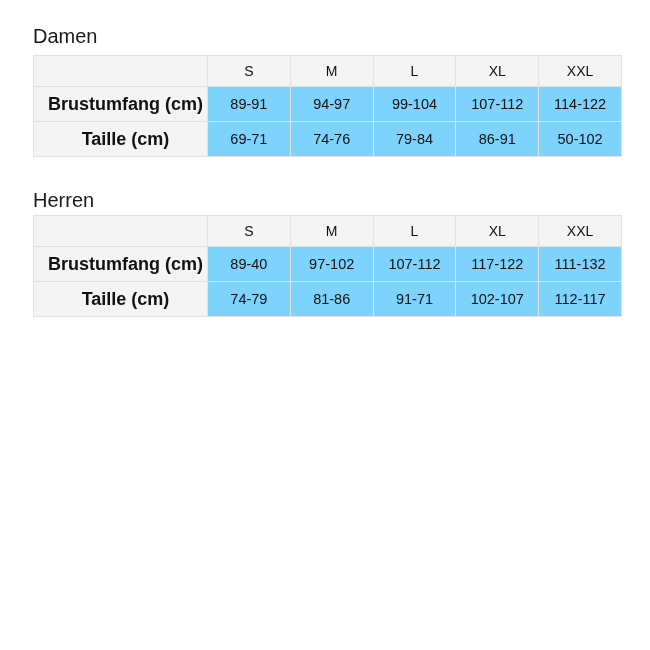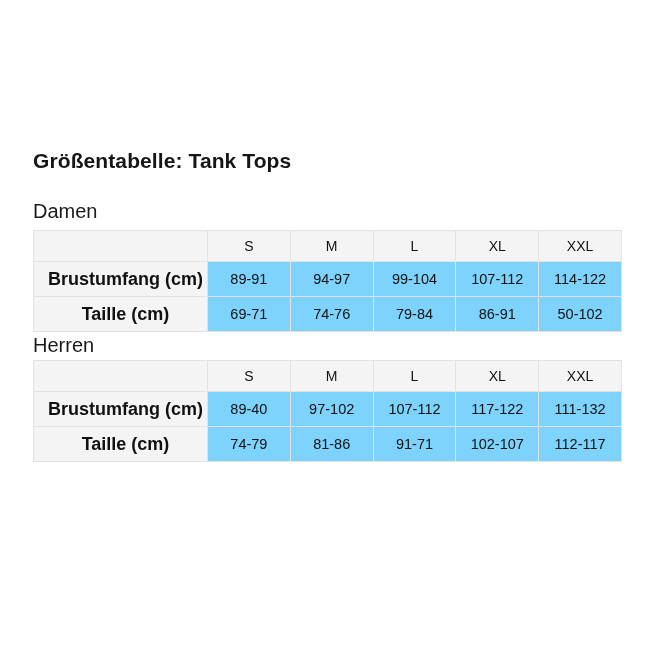--- a/index.html
+++ b/index.html
@@ -30,21 +30,21 @@
     letter-spacing: 0.1px;
   }
   .section-heading {
     margin: 0;
     font-size: 20px;
     line-height: 26px;
     font-weight: 400;
     color: #1a1a1a;
   }
   .section-heading.damen { margin-top: 23px; }
-  .section-heading.herren { }
+  .section-heading.herren { margin-top: 30px; }
   table.size-table {
     border-collapse: collapse;
     table-layout: fixed;
     width: 589px;
     margin-top: 6px;
   }
   table.size-table.herren-table { margin-top: 2px; }
   table.size-table col.label-col { width: 174px; }
   table.size-table th,
   table.size-table td {
@@ -75,21 +75,20 @@
     text-align: center;
     font-size: 14.5px;
   }
 </style>
 </head>
 <body>
 
 <div class="canvas">
   <div class="content">
 
-    <h1 class="page-title">Größentabelle: Tank Tops</h1>
 
     <h2 class="section-heading damen">Damen</h2>
     <table class="size-table damen-table">
       <colgroup>
         <col class="label-col">
           <col>
           <col>
           <col>
           <col>
           <col>

